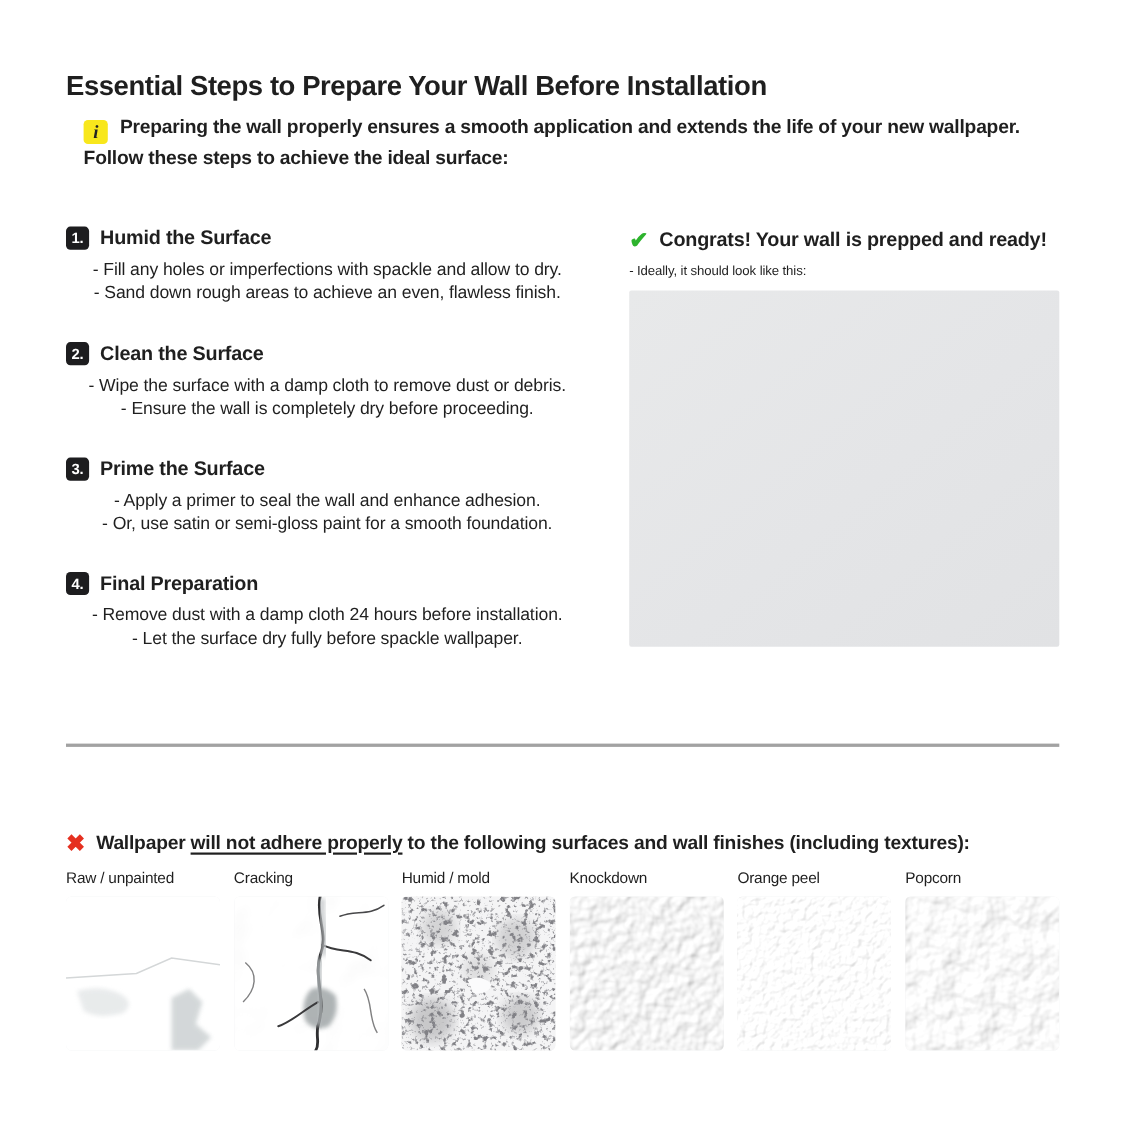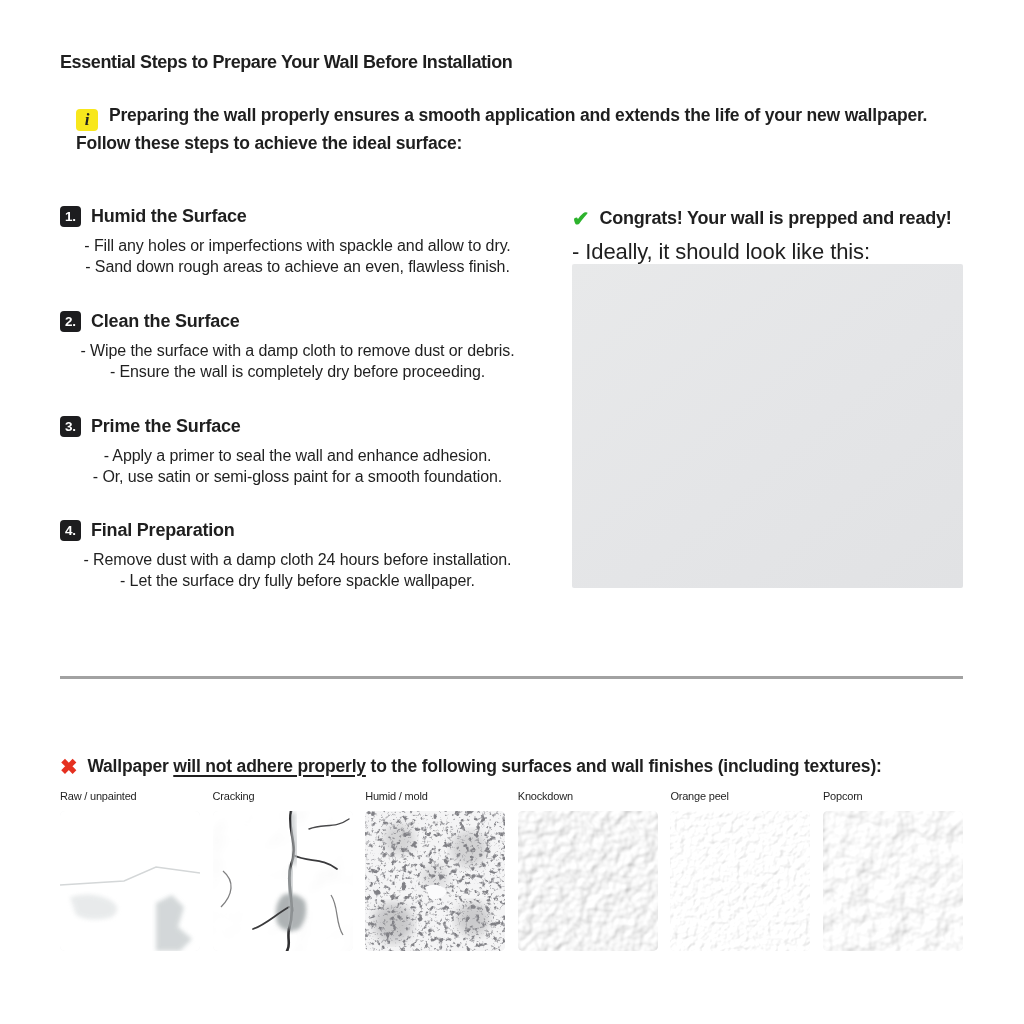--- a/index.html
+++ b/index.html
@@ -1,47 +1,47 @@
 <!DOCTYPE html>
 <html><head>
 <meta charset="utf-8">
 <style>
   html,body{margin:0;padding:0;background:#ffffff;}
   .page{position:relative;width:1024px;height:1024px;background:#ffffff;
         font-family:"Liberation Sans",sans-serif;color:#1f1f1f;overflow:hidden;}
 
-  .title{position:absolute;left:60px;top:52px;font-size:18px;font-weight:bold;letter-spacing:-0.4px;}
+  .title{position:absolute;left:60px;top:64px;font-size:25px;font-weight:bold;letter-spacing:-0.4px;}
 
   .intro{position:absolute;left:76px;top:103px;width:908px;font-size:17.5px;font-weight:bold;line-height:24px;letter-spacing:-0.2px;}
   .icon-info{display:inline-block;width:22px;height:22px;background:#f8e71c;border-radius:4px;text-align:center;
              line-height:22px;font-style:italic;font-weight:bold;font-family:"Liberation Serif",serif;
              font-size:17px;color:#222;vertical-align:-4px;margin-right:11px;}
 
   .step{position:absolute;left:60px;width:475px;}
   .step-head{display:flex;align-items:center;gap:10px;font-size:18px;font-weight:bold;letter-spacing:-0.2px;margin-bottom:8px;}
   .badge{flex:0 0 auto;width:21px;height:21px;background:#1d1d1f;color:#ffffff;border-radius:4px;
          font-size:13.5px;font-weight:bold;display:flex;align-items:center;justify-content:center;}
   .step-lines div{font-size:16px;line-height:21px;letter-spacing:-0.1px;text-align:center;}
 
   .success-head{position:absolute;left:572px;top:208px;display:flex;align-items:center;gap:10px;
                 font-size:18px;font-weight:bold;letter-spacing:-0.2px;}
   .icon-check{color:#2db32d;font-size:21px;line-height:21px;font-weight:bold;}
-  .success-line{position:absolute;left:572px;top:239px;font-size:22px;letter-spacing:-0.1px;}
+  .success-line{position:absolute;left:572px;top:239px;font-size:12px;letter-spacing:-0.1px;}
   .wall-image{position:absolute;left:572px;top:264px;width:391px;height:324px;border-radius:2px;
               background:linear-gradient(140deg,#e8e9ea 0%,#e4e5e7 55%,#e1e2e4 100%);}
 
   .divider{position:absolute;left:60px;top:676px;width:903px;height:3px;background:#a2a2a2;}
 
   .warning{position:absolute;left:60px;top:755px;width:920px;font-size:17.5px;font-weight:bold;letter-spacing:-0.2px;}
   .icon-cross{color:#e53020;font-size:21px;font-weight:bold;margin-right:10px;vertical-align:-2px;}
   .warn-em{text-decoration:underline;text-decoration-thickness:2px;text-underline-offset:3px;text-align:center;}
 
   .textures{position:absolute;left:60px;top:790px;width:903px;display:flex;justify-content:space-between;}
   .tex{width:140px;}
-  .tex-label{font-size:11px;letter-spacing:-0.2px;margin-bottom:9px;white-space:nowrap;}
+  .tex-label{font-size:14px;letter-spacing:-0.2px;margin-bottom:9px;white-space:nowrap;}
   .tex-img{width:140px;height:140px;border-radius:5px;overflow:hidden;background:#f2f3f4;}
   .tex-img svg{display:block;}
 </style>
 </head>
 <body>
 
 <div class="page">
 
   <div class="title">Essential Steps to Prepare Your Wall Before Installation</div>
 

